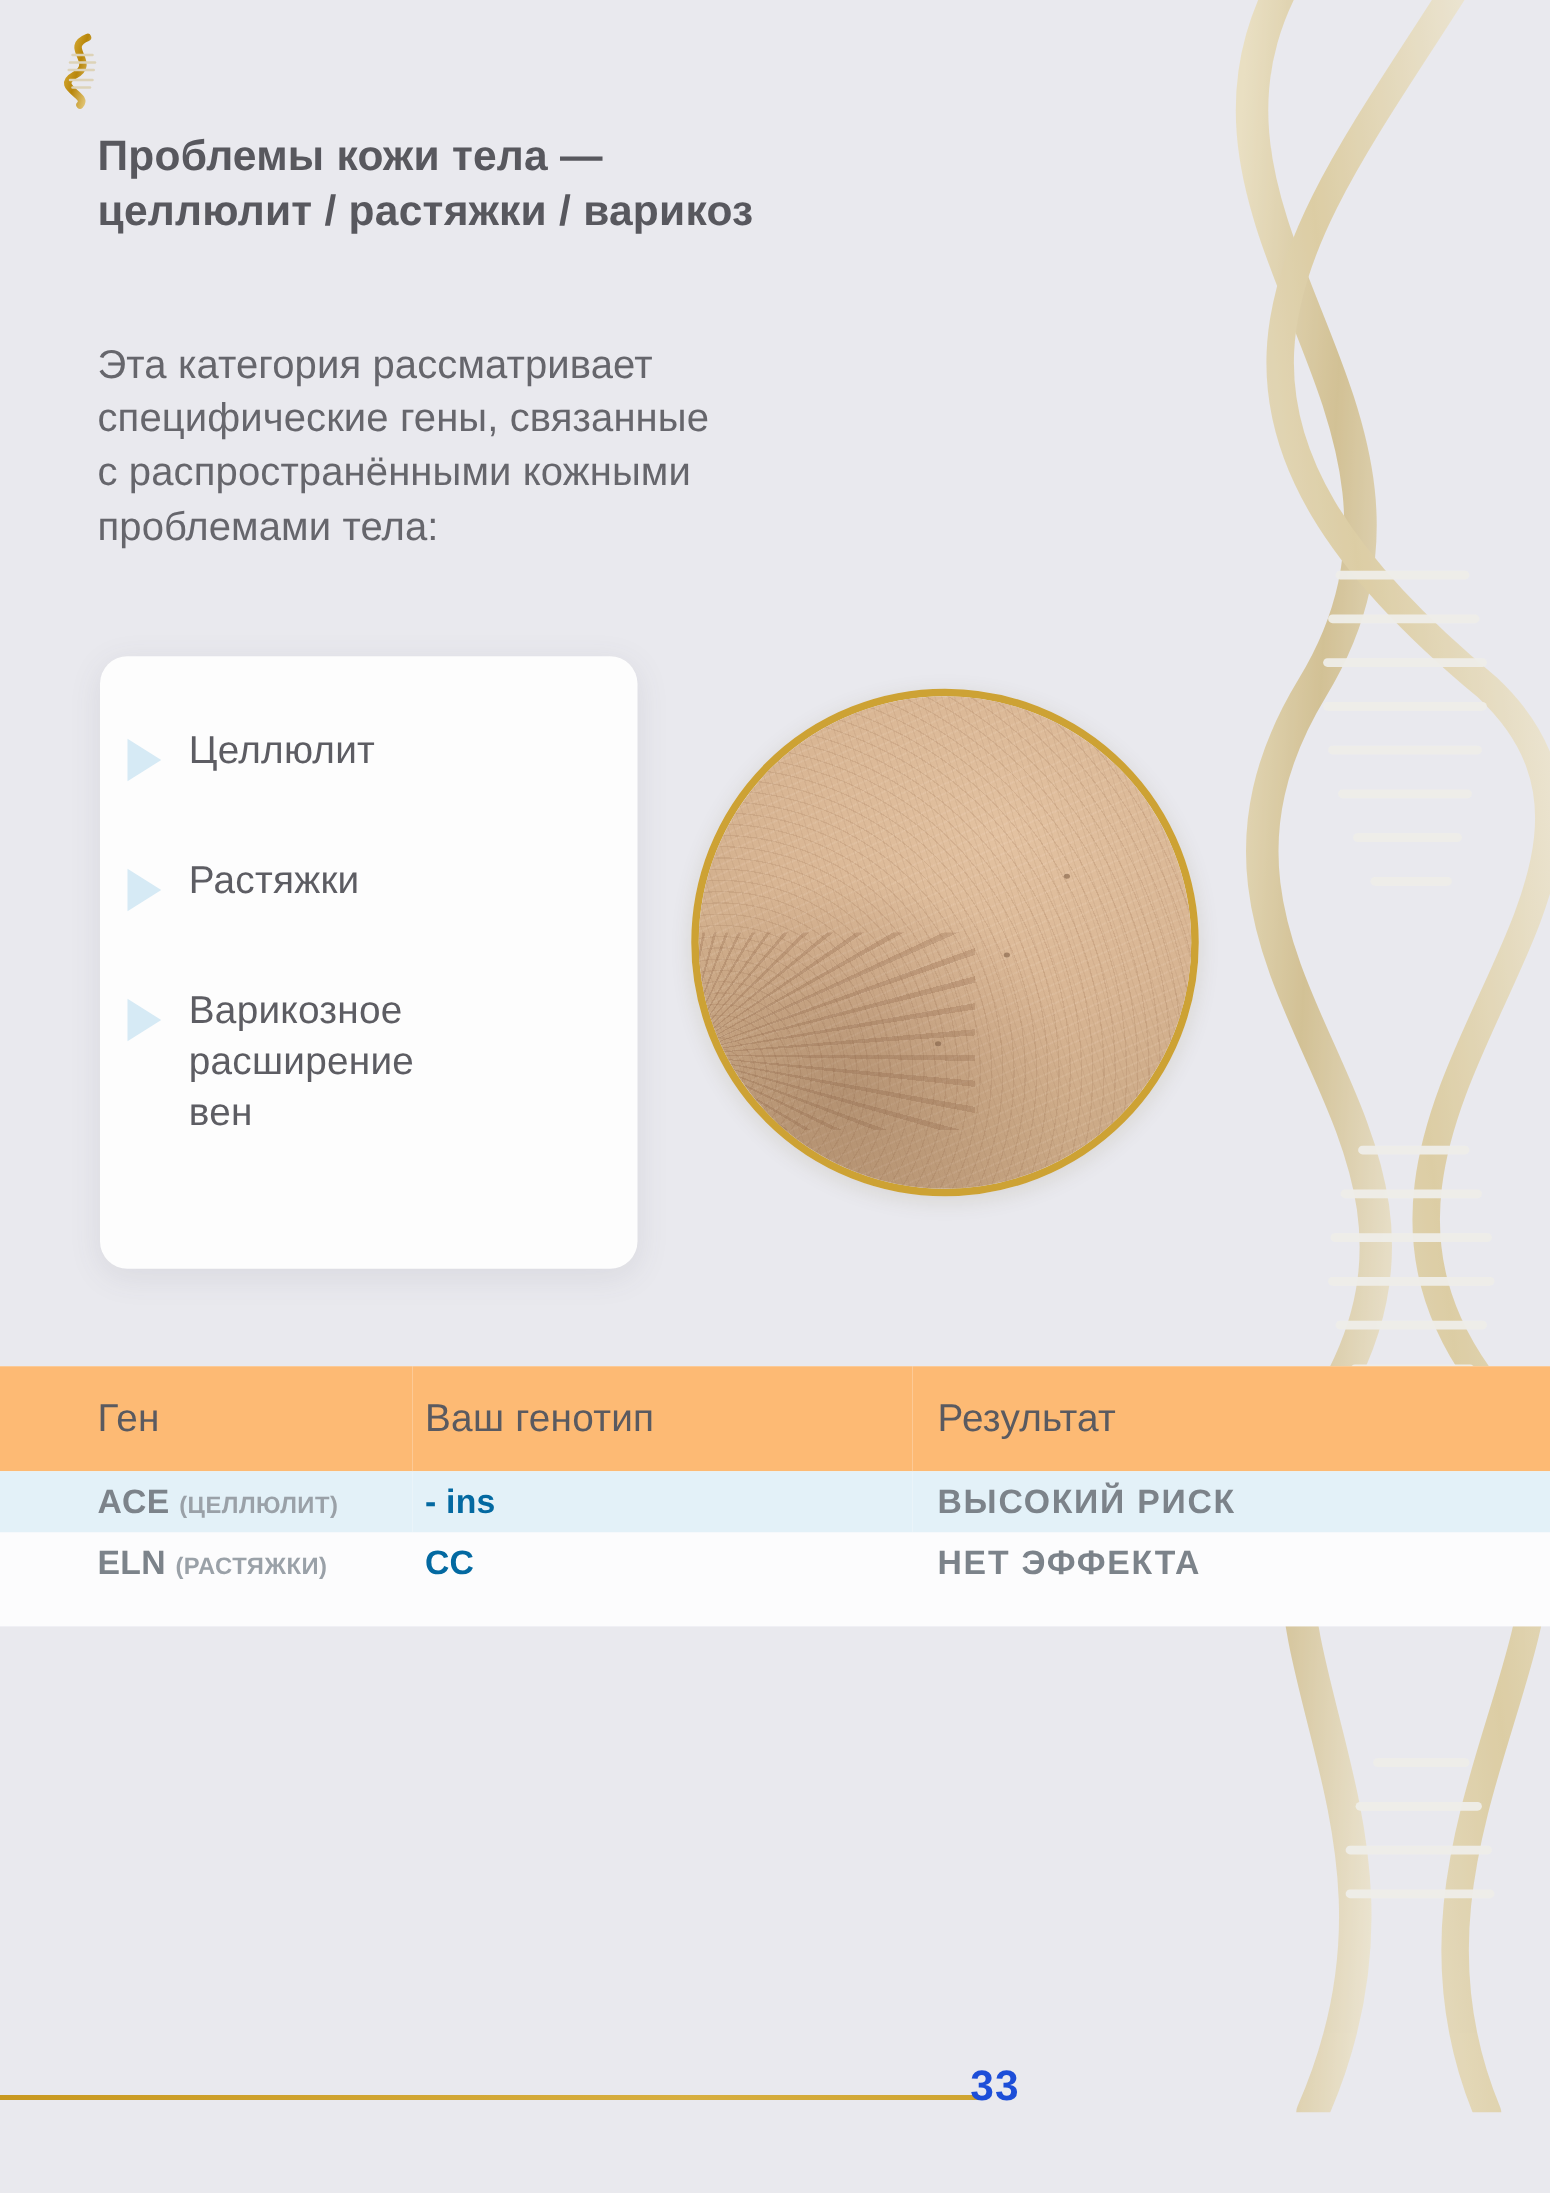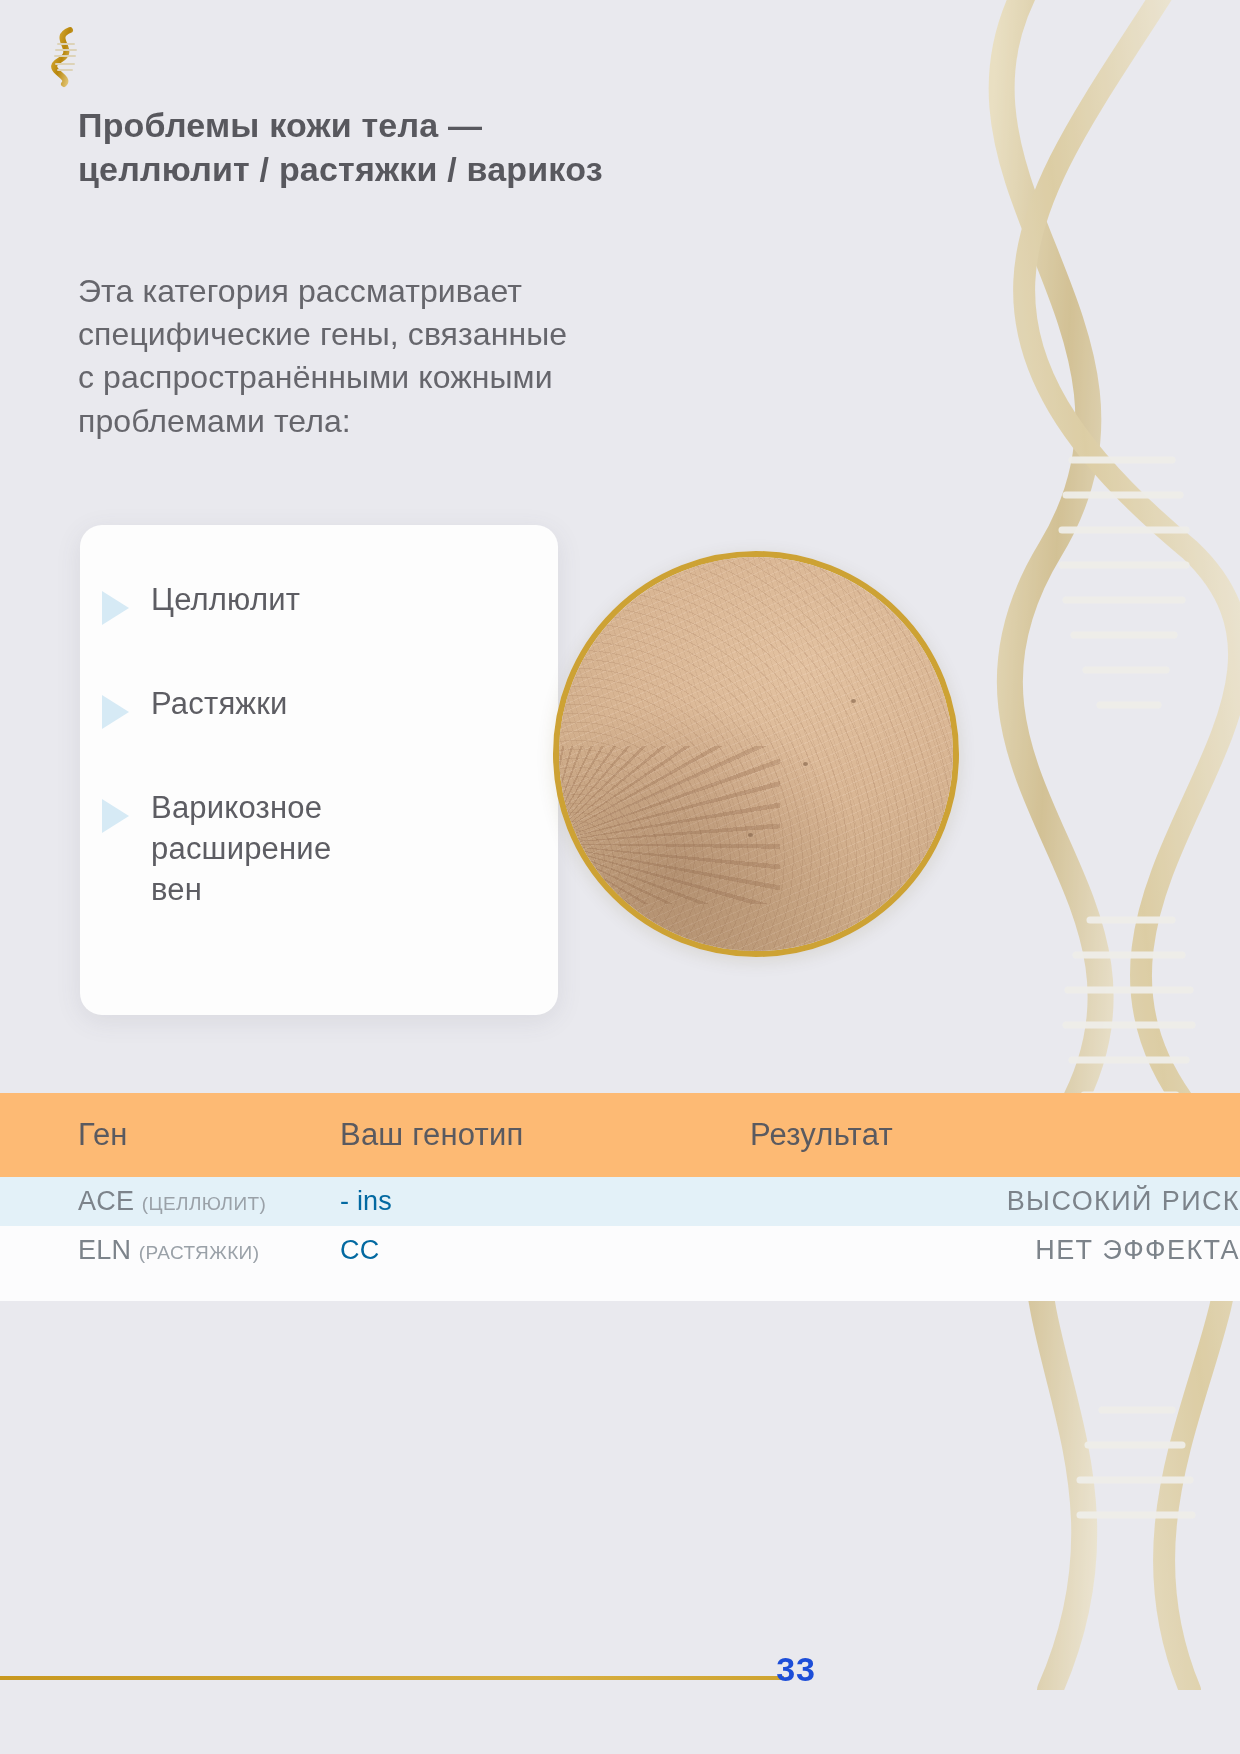--- a/index.html
+++ b/index.html
@@ -32,21 +32,21 @@
     white-space:pre-line;
   }
   .lede{
     position:absolute;left:78px;top:270px;width:760px;
     font-size:32px;line-height:1.35;font-weight:300;
     color:#66666c;white-space:pre-line;letter-spacing:.1px;
   }
 
   
   .card{
-    position:absolute;left:80px;top:525px;width:478px;height:490px;
+    position:absolute;left:80px;top:525px;width:430px;height:490px;
     background:#fdfdfd;border-radius:22px;
     box-shadow:0 6px 26px rgba(80,80,100,.10);
   }
   .bullets{position:absolute;left:22px;top:54px;right:18px;}
   .bullet{display:flex;align-items:flex-start;margin-bottom:58px;}
   .bullet:last-child{margin-bottom:0;}
   .tri{
     flex:0 0 auto;width:0;height:0;margin-top:12px;margin-right:22px;
     border-top:17px solid transparent;border-bottom:17px solid transparent;
     border-left:27px solid #d6eaf5;
@@ -100,25 +100,25 @@
   .tbl col.c1{width:330px;}
   .tbl col.c2{width:400px;}
   .tbl col.c3{width:510px;}
   .tbl th{
     text-align:left;font-weight:300;font-size:31px;color:#5a5a60;
     padding:24px 0 24px 78px;letter-spacing:.2px;background:#fdba74;
   }
   .tbl th.h2{padding-left:10px;}
   .tbl th.h3{padding-left:20px;}
   .tbl td{
-    font-weight:400;font-size:27px;color:#7c838a;
+    font-weight:700;font-size:27px;color:#7c838a;
     padding:9px 0 9px 78px;letter-spacing:.2px;white-space:nowrap;
   }
   .tbl td.g2{padding-left:10px;color:#0369a1;}
-  .tbl td.g3{padding-left:20px;font-size:27px;letter-spacing:1.4px;text-align:right;}
+  .tbl td.g3{padding-left:20px;font-size:27px;letter-spacing:1.4px;}
   .tbl tr.alt td{background:#e3f1f8;}
   .tbl tr.norm td{background:#fcfcfd;}
   .gene-sub{font-size:19px;color:#9aa1a8;letter-spacing:.4px;}
   .res-high{color:#cdb277;}
   .res-none{color:#e2c47c;}
   .tbl tr.spacer td{height:26px;padding:0;background:#fcfcfd;}
 
   
   .footer-rule{
     position:absolute;left:0;top:1676px;width:784px;height:4px;

